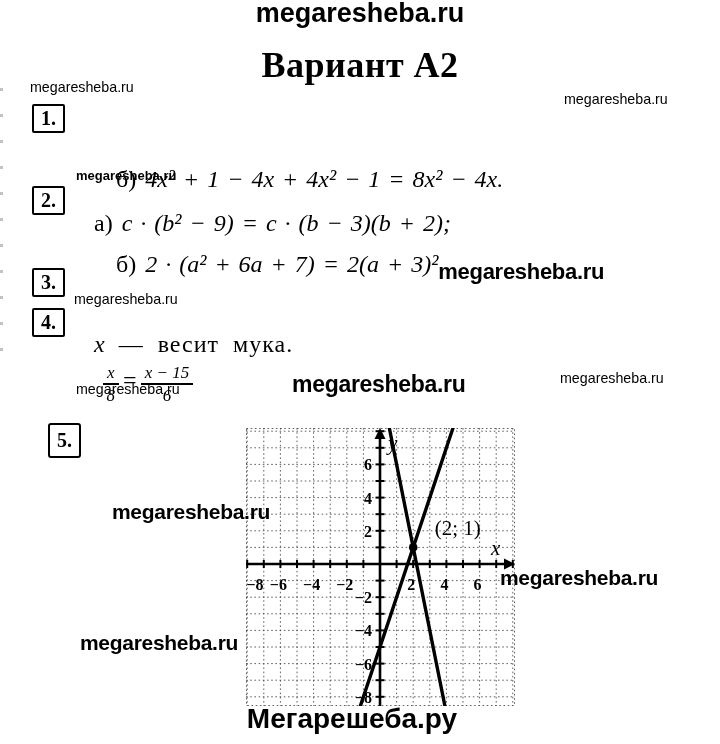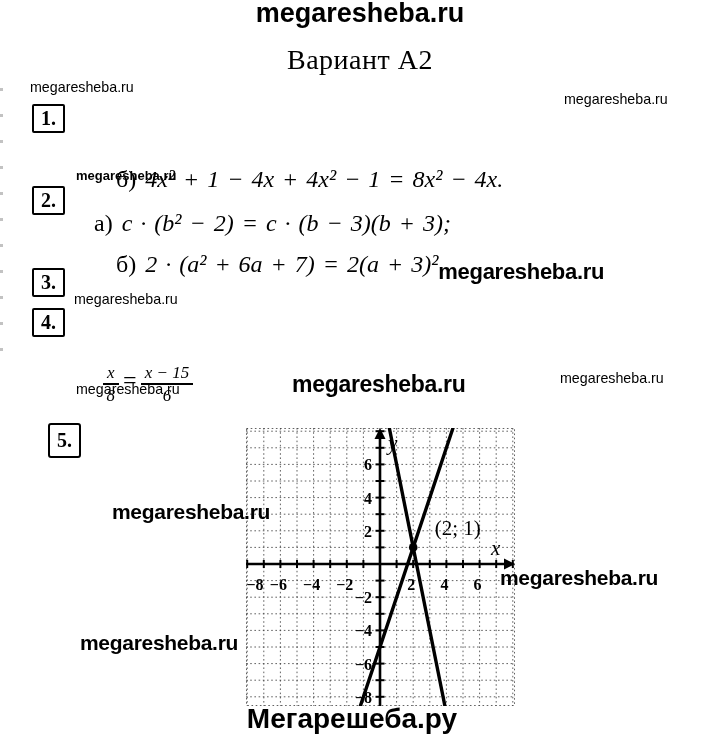--- a/index.html
+++ b/index.html
@@ -3,21 +3,21 @@
 <meta charset="utf-8">
 <style>
   html,body{margin:0;padding:0;background:#fff;}
   .page{position:relative;width:720px;height:744px;background:#ffffff;overflow:hidden;
         font-family:"Liberation Serif",serif;color:#000;}
   .scan-edge{position:absolute;left:0;top:88px;width:3px;height:280px;
         background:repeating-linear-gradient(#9a9a9a 0 3px,transparent 3px 26px);opacity:.6;}
   .header-site{position:absolute;top:-2px;left:0;right:0;text-align:center;
         font-family:"Liberation Sans",sans-serif;font-weight:700;font-size:27px;}
   .variant{position:absolute;top:44px;left:0;right:0;text-align:center;
-        font-weight:400;font-size:28px;letter-spacing:.5px;}
+        font-weight:700;font-size:36px;letter-spacing:.5px;}
   .wm{position:absolute;font-family:"Liberation Sans",sans-serif;white-space:pre;z-index:5;}
   .wm.small{font-size:15px;font-weight:400;transform:scaleX(.95);transform-origin:left top;}
   .wm.small13{font-size:13px;font-weight:700;}
   .wm.bold21{font-size:21px;font-weight:700;letter-spacing:-.3px;}
   .wm.bold23{font-size:23px;font-weight:700;letter-spacing:-.3px;}
   .numbox{position:absolute;width:29px;height:25px;border:2.5px solid #000;border-radius:2px;
         display:flex;align-items:center;justify-content:center;
         font-weight:700;font-size:20px;background:#fff;z-index:2;}
   .eq{position:absolute;font-size:24px;white-space:pre;z-index:1;}
   .eq .prefix{font-style:normal;margin-right:9px;}
@@ -53,33 +53,36 @@
   </div>
   <div class="eq" style="left:92px;top:139px;">
     <span class="prefix">б)</span><span class="math">4x² + 1 − 4x + 4x² − 1 = 8x² − 4x.</span>
   </div>
   <div class="wm small13" style="left:76px;top:168px;">megaresheba.ru</div>
 
   <div class="numbox" style="left:32px;top:186px;">
     <span>2.</span>
   </div>
   <div class="eq" style="left:70px;top:183px;">
-    <span class="prefix">а)</span><span class="math">c · (b² − 2) = c · (b − 3)(b + 3);</span>
+    <span class="prefix">а)</span><span class="math">c · (b² − 9) = c · (b − 3)(b + 2);</span>
   </div>
   <div class="eq" style="left:92px;top:224px;">
     <span class="prefix">б)</span><span class="math">2 · (a² + 6a + 7) = 2(a + 3)²</span><span class="inline-wm lowered">megaresheba.ru</span>
   </div>
 
   <div class="numbox" style="left:32px;top:268px;">
     <span>3.</span>
   </div>
   <div class="wm small" style="left:74px;top:290px;">megaresheba.ru</div>
 
   <div class="numbox" style="left:32px;top:308px;">
     <span>4.</span>
+  </div>
+  <div class="eq" style="left:70px;top:304px;">
+    <span class="math">x</span><span class="upright"> — весит мука.</span>
   </div>
   <div class="eq" style="left:76px;top:336px;">
     <span class="frac"><span class="num">x</span><span class="den">8</span></span><span class="math">=</span><span class="frac"><span class="num">x − 15</span><span class="den">6</span></span>
   </div>
   <div class="wm small" style="left:76px;top:380px;">megaresheba.ru</div>
   <div class="wm bold23" style="left:292px;top:371px;">megaresheba.ru</div>
   <div class="wm small" style="left:560px;top:369px;">megaresheba.ru</div>
 
   <div class="numbox" style="left:48px;top:423px;height:31px;border-radius:3px;">
     <span>5.</span>

